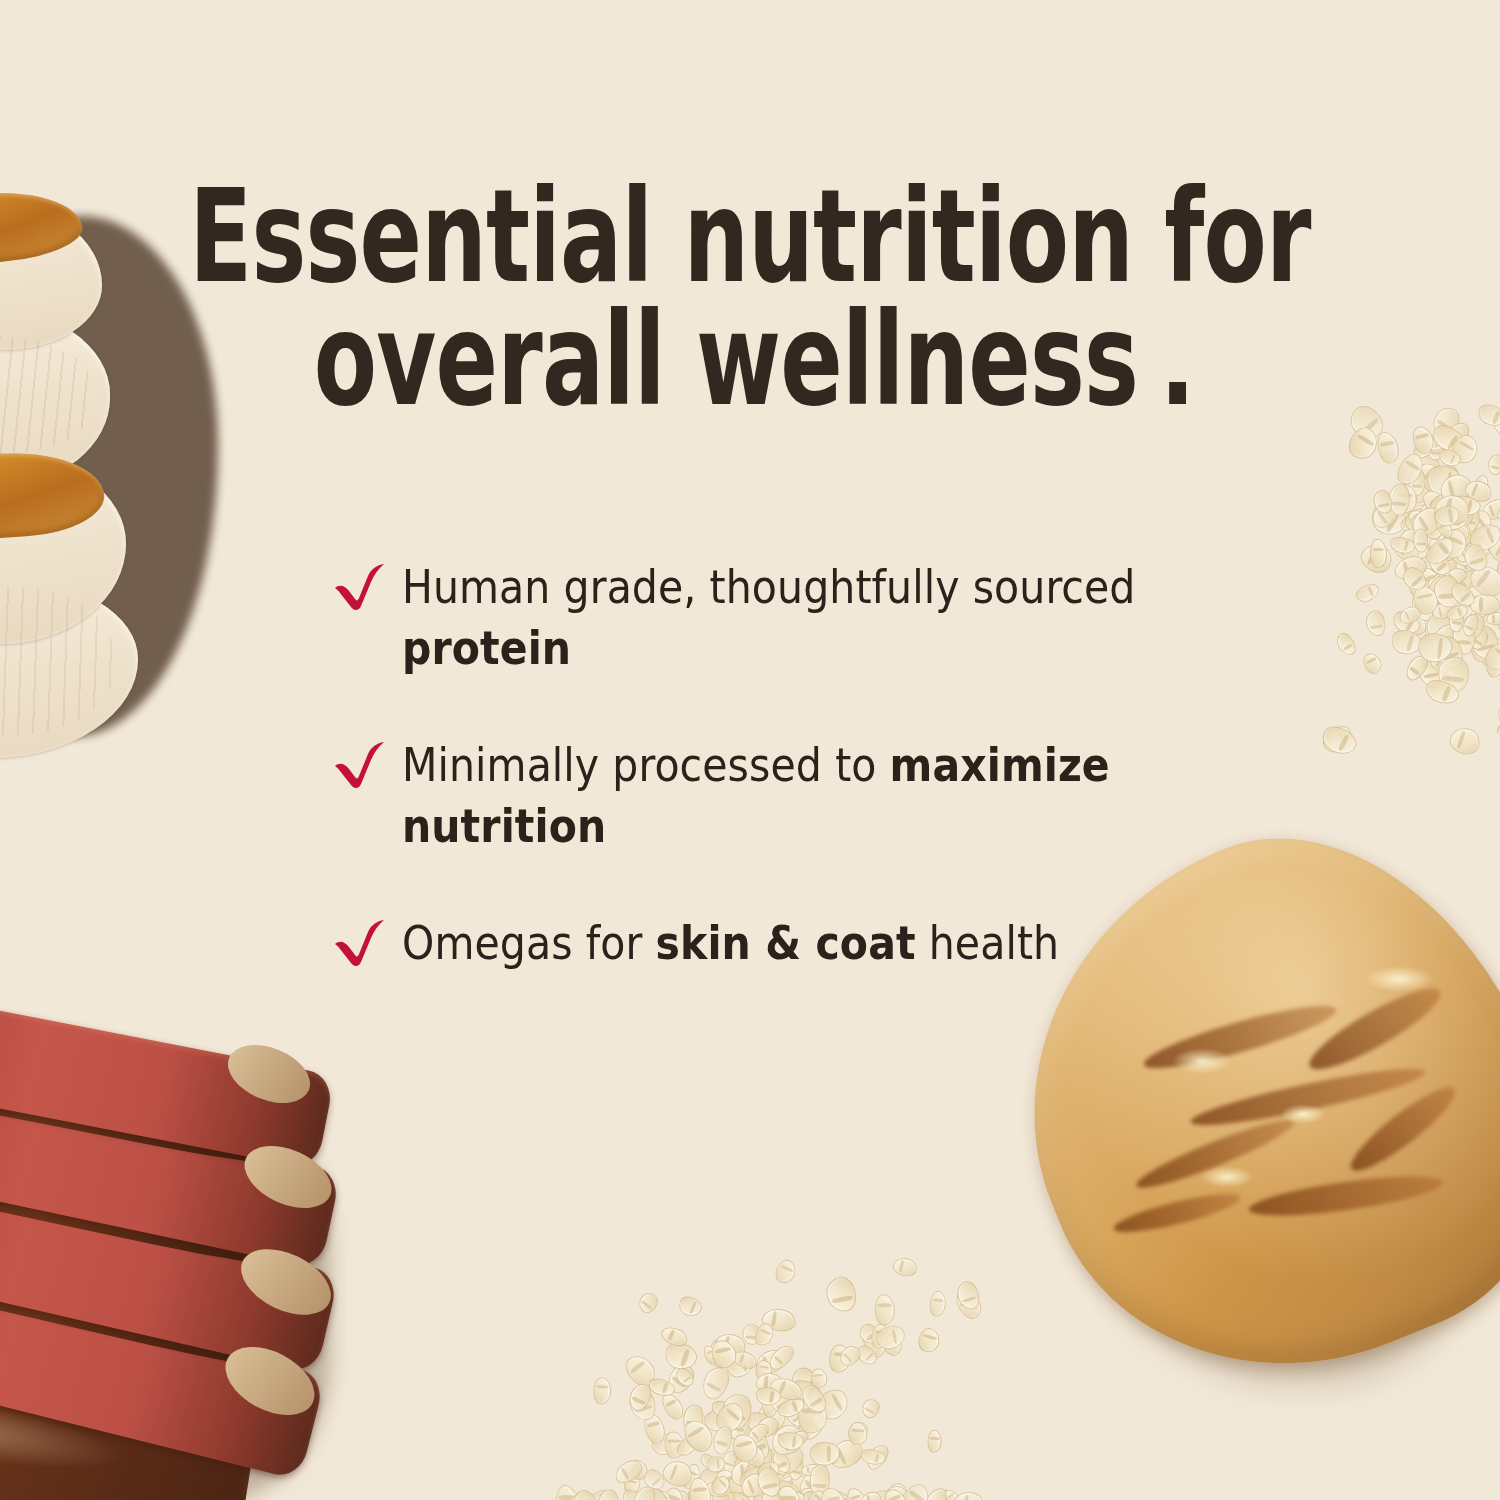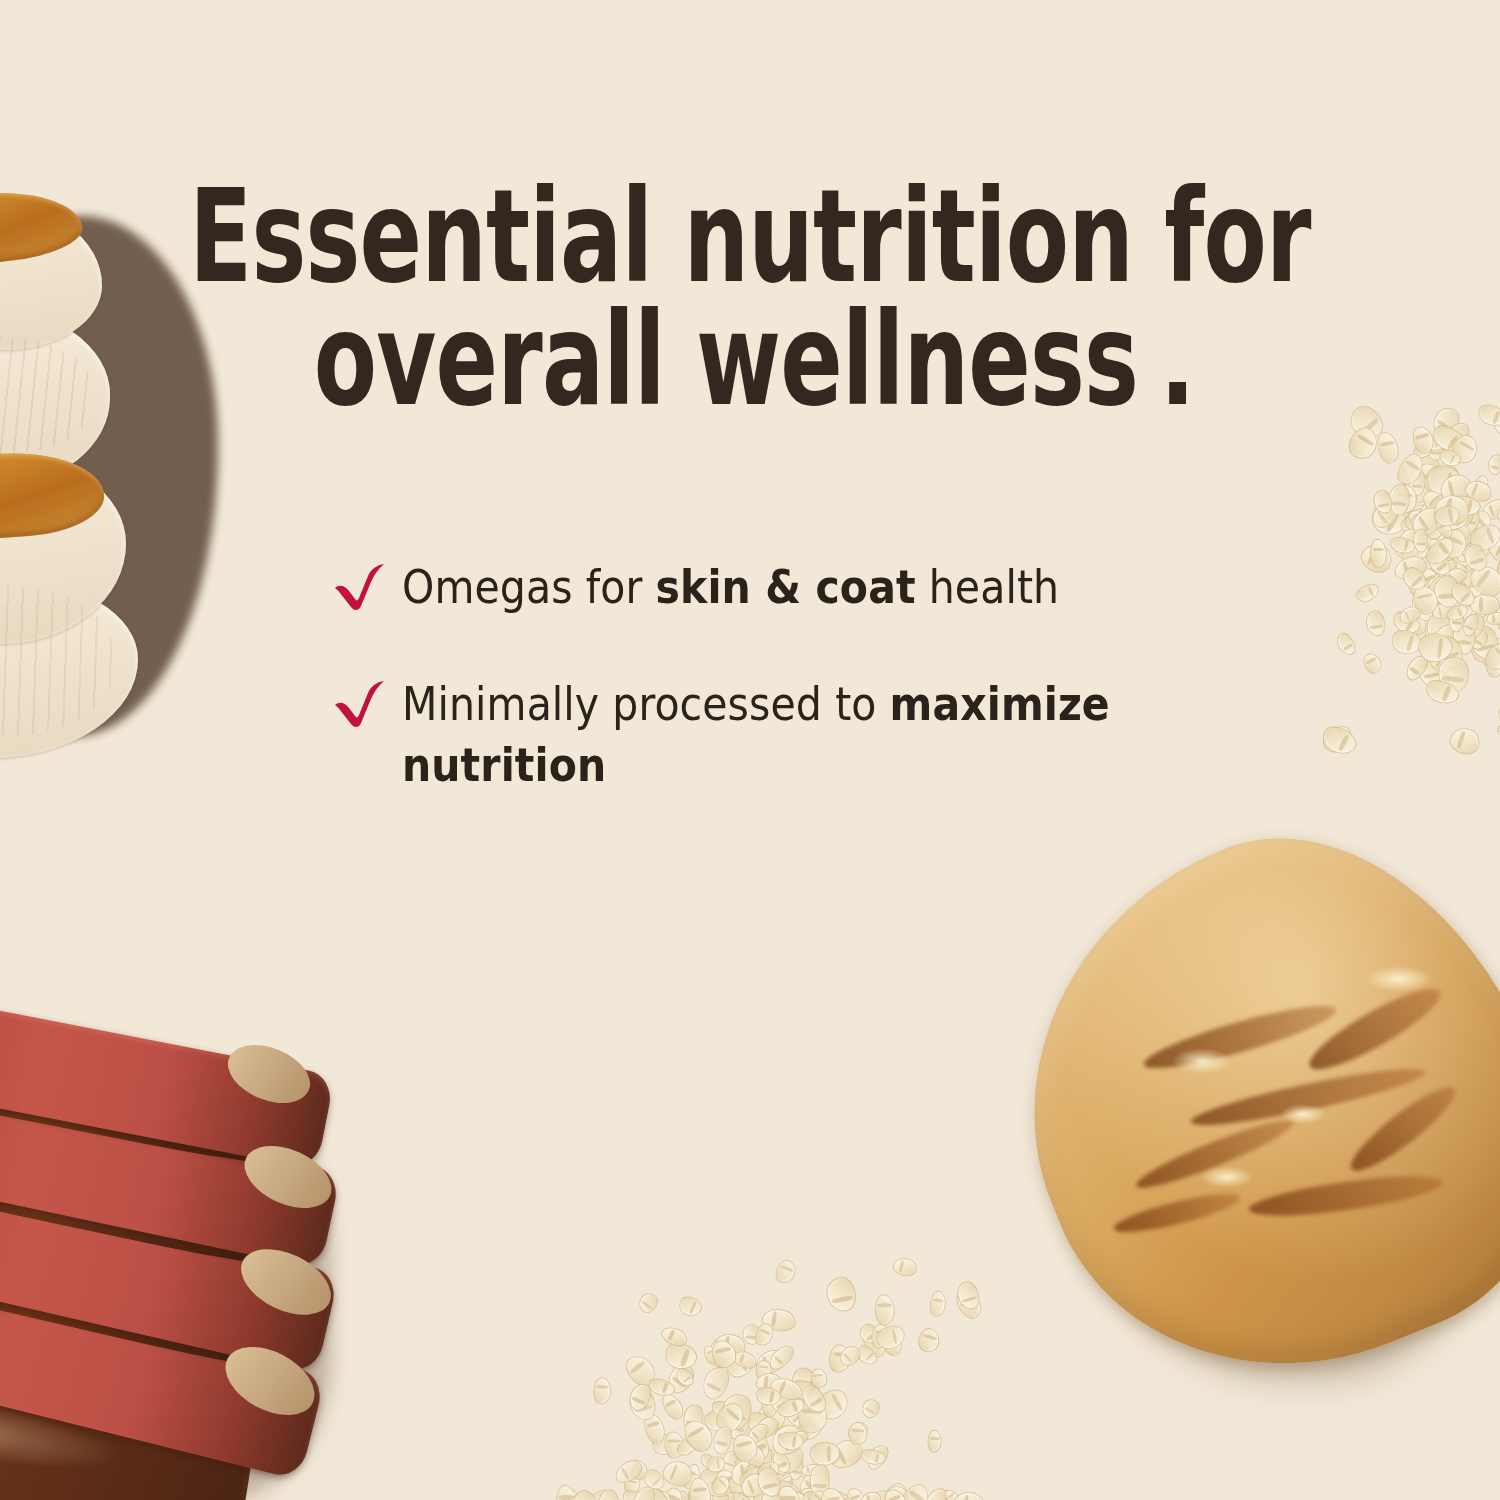--- a/index.html
+++ b/index.html
@@ -681,37 +681,47 @@
       <div class="oat" style="left: 339.562px; top: 220.361px; width: 29.1562px; height: 22.9032px; transform: rotate(167.865deg); opacity: 0.82;"></div>
     </div>
 
   <h1 class="headline">
     <span class="hl-line">Essential nutrition for</span>
     <span class="hl-line"><span>overall wellness</span><span class="sq-period"></span></span>
   </h1>
 
   <ul class="bullets" style="list-style:none;">
 
+    <li class="bullet-row">
+      <span class="check-icon">
+        <svg viewBox="0 0 56 50">
+          <path d="M3 26 C8 22 13 24 17 29 L23 37 C24 39 26 39 27 36
+                   L36 14 C39 7 45 3 52 2 C46 7 42 13 39 20
+                   L29 44 C27 49 22 49 19 45 L8 31 C6 28 4 27 3 26 Z" fill="#C31139"></path>
+        </svg>
+      </span>
+      <span class="bullet-text"><span>Human grade, thoughtfully sourced </span><b>protein</b><span></span></span>
+    </li>
+
+    <li class="bullet-row">
+      <span class="check-icon">
+        <svg viewBox="0 0 56 50">
+          <path d="M3 26 C8 22 13 24 17 29 L23 37 C24 39 26 39 27 36
+                   L36 14 C39 7 45 3 52 2 C46 7 42 13 39 20
+                   L29 44 C27 49 22 49 19 45 L8 31 C6 28 4 27 3 26 Z" fill="#C31139"></path>
+        </svg>
+      </span>
+      <span class="bullet-text"><span>Minimally processed to </span><b>maximize nutrition</b><span></span></span>
+    </li>
 
     <li class="bullet-row">
       <span class="check-icon">
         <svg viewBox="0 0 56 50">
           <path d="M3 26 C8 22 13 24 17 29 L23 37 C24 39 26 39 27 36
                    L36 14 C39 7 45 3 52 2 C46 7 42 13 39 20
                    L29 44 C27 49 22 49 19 45 L8 31 C6 28 4 27 3 26 Z" fill="#C31139"></path>
         </svg>
       </span>
       <span class="bullet-text"><span>Omegas for </span><b>skin &amp; coat</b><span> health</span></span>
     </li>
 
-    <li class="bullet-row">
-      <span class="check-icon">
-        <svg viewBox="0 0 56 50">
-          <path d="M3 26 C8 22 13 24 17 29 L23 37 C24 39 26 39 27 36
-                   L36 14 C39 7 45 3 52 2 C46 7 42 13 39 20
-                   L29 44 C27 49 22 49 19 45 L8 31 C6 28 4 27 3 26 Z" fill="#C31139"></path>
-        </svg>
-      </span>
-      <span class="bullet-text"><span>Minimally processed to </span><b>maximize nutrition</b><span></span></span>
-    </li>
-
   </ul>
 </div>
 
 </body></html>

